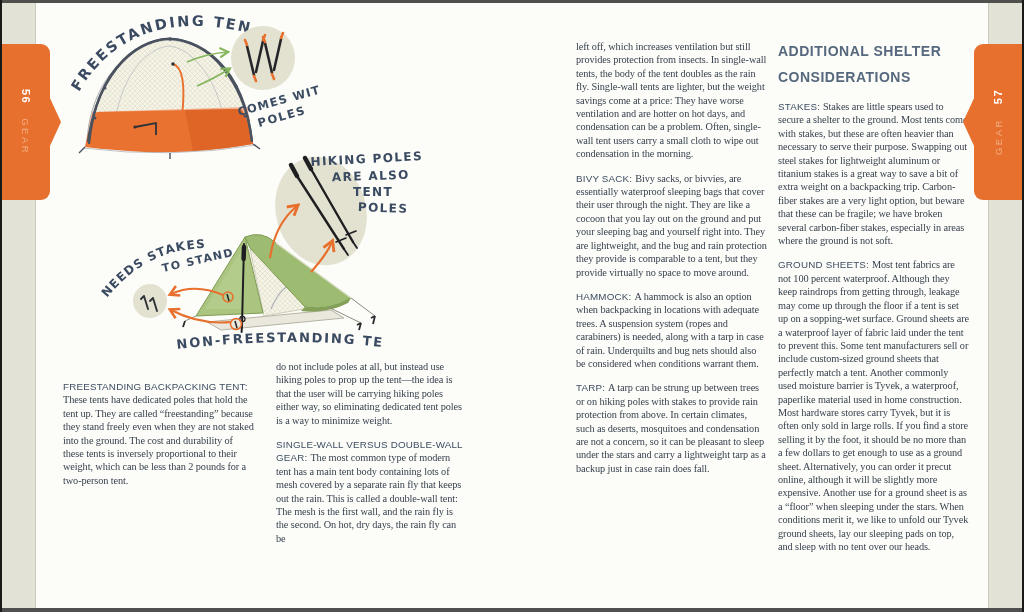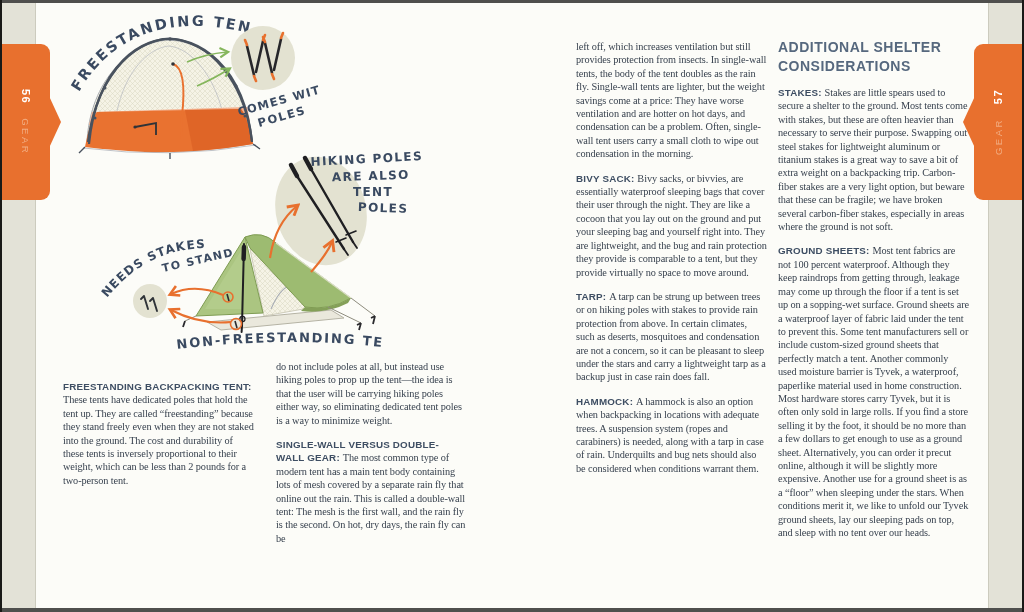--- a/index.html
+++ b/index.html
@@ -39,25 +39,25 @@
   .tab-sec  { font-size:9.5px; color:#F2AC80; letter-spacing:2.5px; }
 
   
   .col { position:absolute; width:191px; font-size:10.3px; line-height:13.4px;
          letter-spacing:-0.1px; color:#38424F; }
   #col1 { left:63px;  top:380px; }
   #col2 { left:276px; top:360px; }
   #col3 { left:576px; top:40px; }
   #col4 { left:778px; top:38px; }
   .para { margin:0 0 11px 0; }
-  .rh   { font-family:"Liberation Sans", sans-serif; font-weight:bold;
+  .rh   { font-family:"Liberation Sans", sans-serif; font-weight:normal;
           font-size:9.8px; letter-spacing:0.2px; color:#3E4E63; }
   .sec-title {
     margin:0 0 10px 0; font-family:"Liberation Sans", sans-serif; font-weight:bold;
-    font-size:14px; line-height:19px; letter-spacing:0.5px; color:#56687E;
+    font-size:14px; line-height:26px; letter-spacing:0.5px; color:#56687E;
   }
 
   
   .illo { position:absolute; left:35px; top:6px; }
   .hand { font-family:"DejaVu Sans", sans-serif; font-weight:bold; fill:#3A4A61; }
 </style>
 </head>
 <body>
 
 <div class="stage">
@@ -221,28 +221,28 @@
       <textPath href="#lp5">NON-FREESTANDING TENT</textPath>
     </text>
   </svg>
 
   <div class="col" id="col1">
     <p class="para"><b class="rh">FREESTANDING BACKPACKING TENT: </b><span>These tents have dedicated poles that hold the tent up. They are called “freestanding” because they stand freely even when they are not staked into the ground. The cost and durability of these tents is inversely proportional to their weight, which can be less than 2 pounds for a two-person tent.</span></p>
   </div>
 
   <div class="col" id="col2">
     <p class="para"><b class="rh"></b><span>do not include poles at all, but instead use hiking poles to prop up the tent—the idea is that the user will be carrying hiking poles either way, so eliminating dedicated tent poles is a way to minimize weight.</span></p>
-    <p class="para"><b class="rh">SINGLE-WALL VERSUS DOUBLE-WALL GEAR: </b><span>The most common type of modern tent has a main tent body containing lots of mesh covered by a separate rain fly that online out the rain. This is called a double-wall tent: The mesh is the first wall, and the rain fly is the second. On hot, dry days, the rain fly can be</span></p>
+    <p class="para"><b class="rh">SINGLE-WALL VERSUS DOUBLE-WALL GEAR: </b><span>The most common type of modern tent has a main tent body containing lots of mesh covered by a separate rain fly that keeps out the rain. This is called a double-wall tent: The mesh is the first wall, and the rain fly is the second. On hot, dry days, the rain fly can be</span></p>
   </div>
 
   <div class="col" id="col3">
     <p class="para"><b class="rh"></b><span>left off, which increases ventilation but still provides protection from insects. In single-wall tents, the body of the tent doubles as the rain fly. Single-wall tents are lighter, but the weight savings come at a price: They have worse ventilation and are hotter on hot days, and condensation can be a problem. Often, single-wall tent users carry a small cloth to wipe out condensation in the morning.</span></p>
     <p class="para"><b class="rh">BIVY SACK: </b><span>Bivy sacks, or bivvies, are essentially waterproof sleeping bags that cover their user through the night. They are like a cocoon that you lay out on the ground and put your sleeping bag and yourself right into. They are lightweight, and the bug and rain protection they provide is comparable to a tent, but they provide virtually no space to move around.</span></p>
+    <p class="para"><b class="rh">HAMMOCK: </b><span>A hammock is also an option when backpacking in locations with adequate trees. A suspension system (ropes and carabiners) is needed, along with a tarp in case of rain. Underquilts and bug nets should also be considered when conditions warrant them.</span></p>
     <p class="para"><b class="rh">TARP: </b><span>A tarp can be strung up between trees or on hiking poles with stakes to provide rain protection from above. In certain climates, such as deserts, mosquitoes and condensation are not a concern, so it can be pleasant to sleep under the stars and carry a lightweight tarp as a backup just in case rain does fall.</span></p>
-    <p class="para"><b class="rh">HAMMOCK: </b><span>A hammock is also an option when backpacking in locations with adequate trees. A suspension system (ropes and carabiners) is needed, along with a tarp in case of rain. Underquilts and bug nets should also be considered when conditions warrant them.</span></p>
   </div>
 
   <div class="col" id="col4">
     <h2 class="sec-title">ADDITIONAL SHELTER CONSIDERATIONS</h2>
     <p class="para"><b class="rh">STAKES: </b><span>Stakes are little spears used to secure a shelter to the ground. Most tents come with stakes, but these are often heavier than necessary to serve their purpose. Swapping out steel stakes for lightweight aluminum or titanium stakes is a great way to save a bit of extra weight on a backpacking trip. Carbon-fiber stakes are a very light option, but beware that these can be fragile; we have broken several carbon-fiber stakes, especially in areas where the ground is not soft.</span></p>
     <p class="para"><b class="rh">GROUND SHEETS: </b><span>Most tent fabrics are not 100 percent waterproof. Although they keep raindrops from getting through, leakage may come up through the floor if a tent is set up on a sopping-wet surface. Ground sheets are a waterproof layer of fabric laid under the tent to prevent this. Some tent manufacturers sell or include custom-sized ground sheets that perfectly match a tent. Another commonly used moisture barrier is Tyvek, a waterproof, paperlike material used in home construction. Most hardware stores carry Tyvek, but it is often only sold in large rolls. If you find a store selling it by the foot, it should be no more than a few dollars to get enough to use as a ground sheet. Alternatively, you can order it precut online, although it will be slightly more expensive. Another use for a ground sheet is as a “floor” when sleeping under the stars. When conditions merit it, we like to unfold our Tyvek ground sheets, lay our sleeping pads on top, and sleep with no tent over our heads.</span></p>
   </div>
 
 </div>
 

